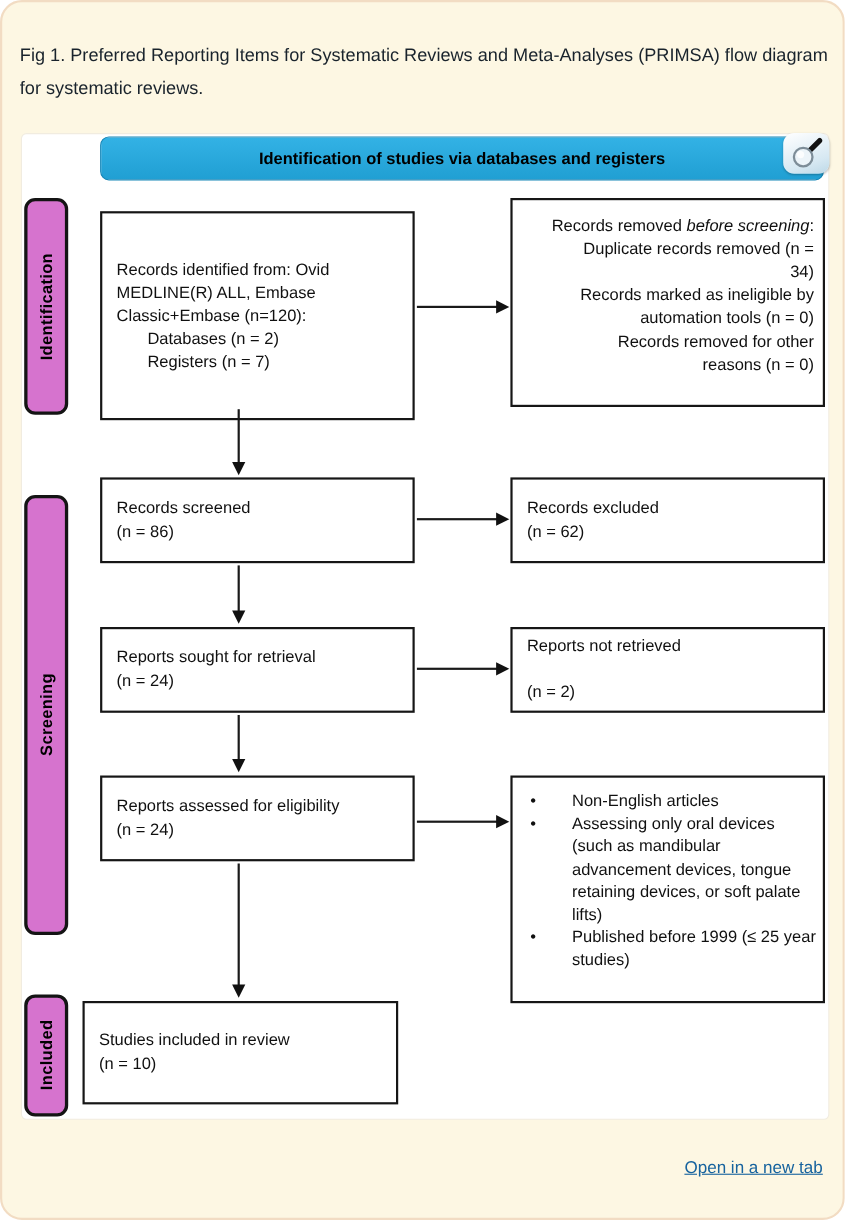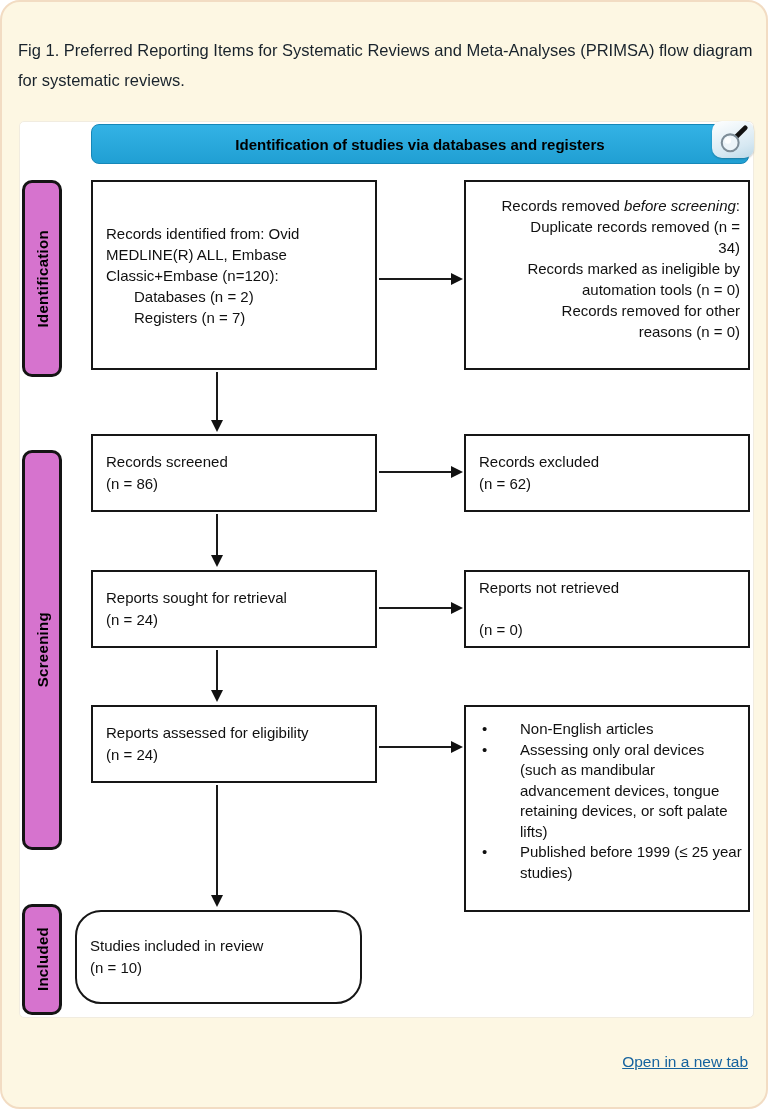--- a/index.html
+++ b/index.html
@@ -39,29 +39,29 @@
   .stage.identification{top:178px;height:197px;}
   .stage.screening{top:448px;height:400px;}
   .stage.included{top:902px;height:111px;}
   .fbox{
     position:absolute;box-sizing:border-box;background:#fff;
     border:2px solid #161616;font-size:15px;color:#101010;line-height:21px;
   }
   .col-l{left:89px;width:286px;}
   .col-r{left:462px;width:286px;}
   .center2{display:flex;flex-direction:column;justify-content:center;padding:0 10px 0 13px;line-height:22px;}
-  .b-identified{top:178px;height:190px;display:flex;flex-direction:column;justify-content:center;padding:0 8px 0 13px;}
+  .b-identified{top:190px;height:190px;display:flex;flex-direction:column;justify-content:center;padding:0 8px 0 13px;}
   .b-removed{top:178px;height:190px;padding:13px 8px 0 13px;text-align:right;}
   .b-screened{top:432px;height:78px;}
   .b-rec-excluded{top:432px;height:78px;}
   .b-sought{top:568px;height:78px;}
   .b-notretrieved{top:568px;height:78px;gap:20px;}
   .b-assessed{top:703px;height:78px;justify-content:center;}
   .b-rep-excluded{top:703px;height:207px;padding:12px 6px 0 13px;line-height:20.5px;}
-  .b-included{left:73px;width:287px;top:908px;height:94px;border-radius:26px;}
+  .b-included{left:73px;width:287px;top:908px;height:94px;}
   .indent{padding-left:28px;}
   .hang{padding-left:30px;}
   .bullet-row{display:flex;}
   .bullet-mark{width:38px;flex:0 0 38px;padding-left:3px;}
   .ital{font-style:italic;}
   .varrow{position:absolute;width:12px;}
   .varrow .line{position:absolute;left:5px;top:0;bottom:11px;width:1.8px;background:#1a1a1a;}
   .varrow .head{position:absolute;left:0;bottom:0;width:0;height:0;
     border-left:6px solid transparent;border-right:6px solid transparent;border-top:12px solid #111;}
   .harrow{position:absolute;height:12px;}
@@ -135,21 +135,21 @@
     <div>Records excluded</div>
     <div>(n = 62)</div>
   </div>
 
   <div class="fbox col-l b-sought center2">
     <div>Reports sought for retrieval</div>
     <div>(n = 24)</div>
   </div>
   <div class="fbox col-r b-notretrieved center2">
     <div>Reports not retrieved</div>
-    <div>(n = 0)</div>
+    <div>(n = 2)</div>
   </div>
 
   <div class="fbox col-l b-assessed center2">
     <div>Reports assessed for eligibility</div>
     <div>(n = 24)</div>
   </div>
   <div class="fbox col-r b-rep-excluded">
     <div class="bullet-row">
       <span class="bullet-mark">•</span>
       <span>Non-English articles</span>

